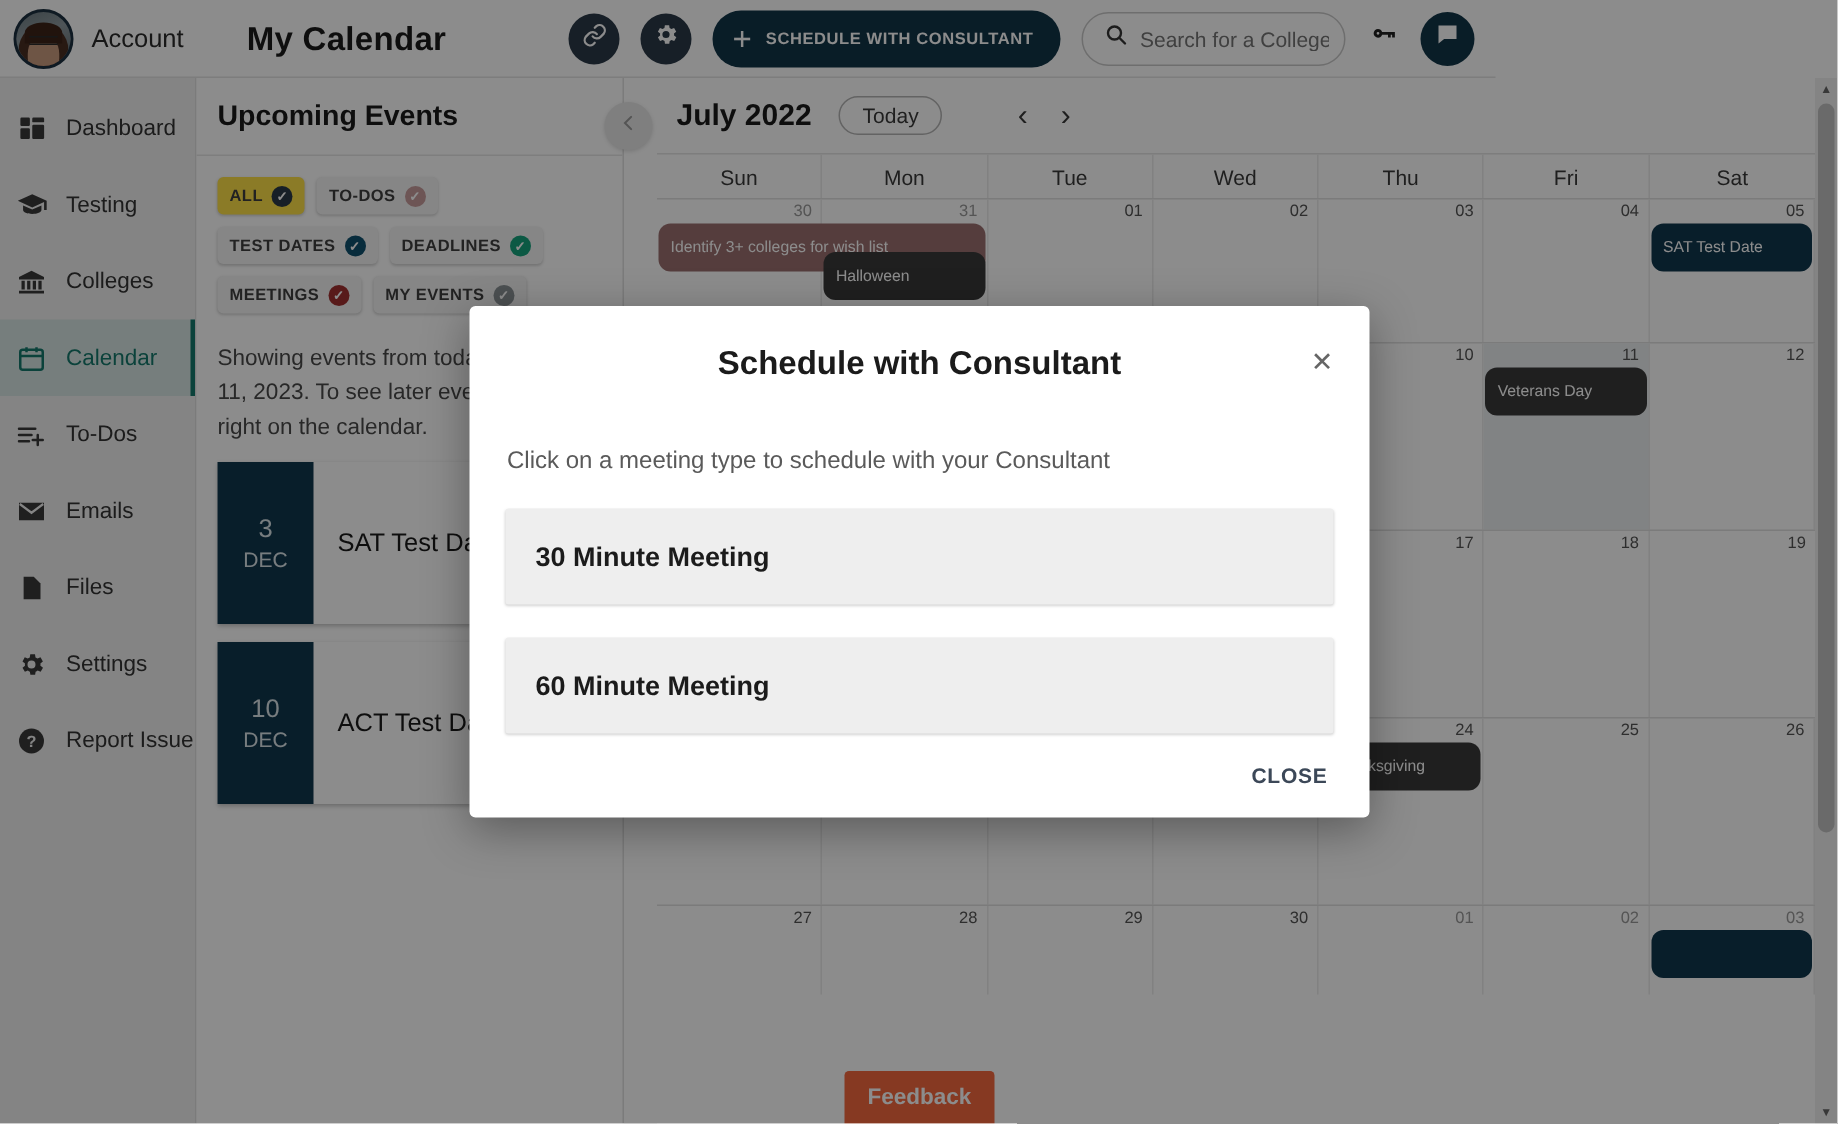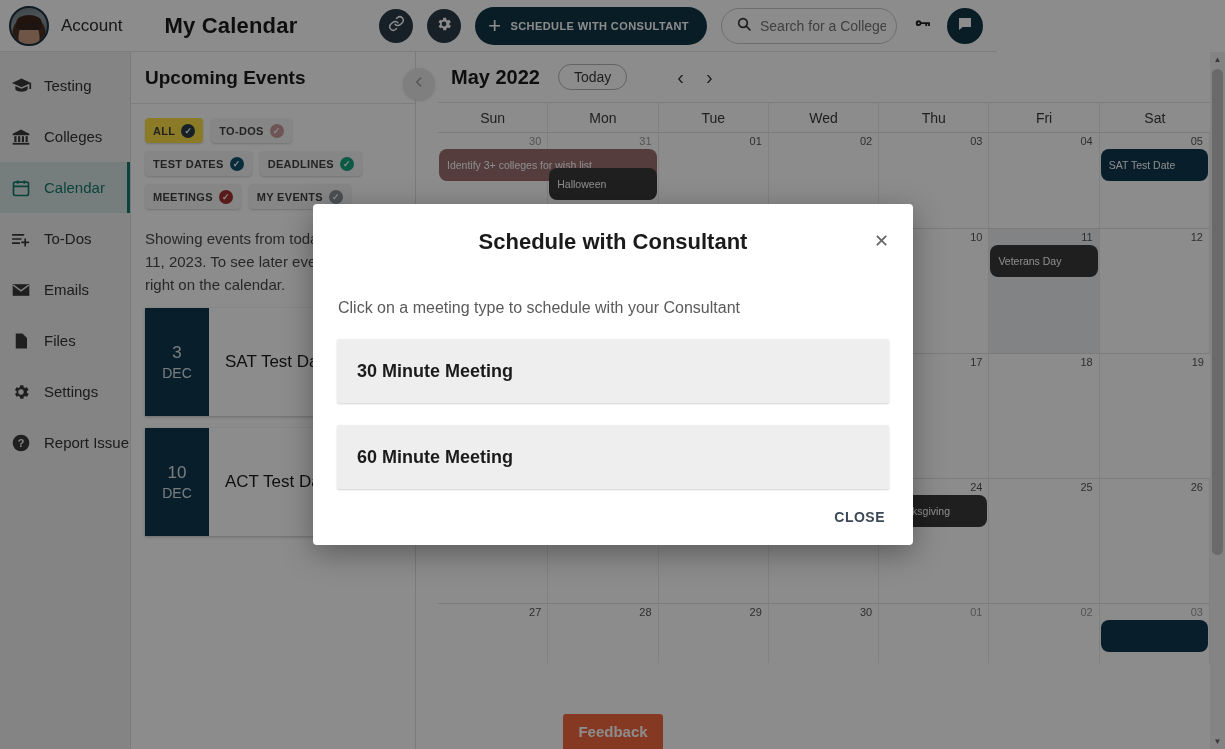--- a/index.html
+++ b/index.html
@@ -268,20 +268,31 @@
               <path d="M4 4h16v12H9l-5 4z"></path>
             </svg>
           </span>
         </div>
       </div>
     </div>
 
     <div class="sidebar">
       <div class="side-item">
         <span class="ico">
+          <svg width="19" height="19" viewBox="0 0 24 24" fill="#3a3a3a">
+            <rect x="2" y="3" width="8" height="7" rx="1"></rect>
+              <rect x="12" y="3" width="10" height="4" rx="1"></rect>
+            <rect x="12" y="9" width="10" height="12" rx="1"></rect>
+              <rect x="2" y="12" width="8" height="9" rx="1"></rect>
+          </svg>
+        </span>
+        <span>Dashboard</span>
+      </div>
+      <div class="side-item">
+        <span class="ico">
           <svg width="21" height="21" viewBox="0 0 24 24" fill="#3a3a3a">
             <path d="M12 4 1 9l11 5 9-4.1V16h2V9z"></path>
               <path d="M5 12.5V16c0 1.7 3.1 3 7 3s7-1.3 7-3v-3.5l-7 3.2z"></path>
           </svg>
         </span>
         <span>Testing</span>
       </div>
       <div class="side-item">
         <span class="ico">
           <svg width="20" height="20" viewBox="0 0 24 24" fill="#3a3a3a">
@@ -400,21 +411,21 @@
     <div class="collapse-btn">
       <span>
         <svg width="14" height="14" viewBox="0 0 24 24" fill="none" stroke="#9a9a9a" stroke-width="2.4" stroke-linecap="round">
           <path d="M15 5l-7 7 7 7"></path>
         </svg>
       </span>
     </div>
 
     <div class="calendar">
       <div class="cal-topbar">
-        <div class="cal-month">May 2022</div>
+        <div class="cal-month">July 2022</div>
         <div class="today-btn">Today</div>
         <div class="nav-arrows">
           <span>‹</span>
           <span>›</span>
         </div>
       </div>
 
       <div class="cal-dow">
         <div>Sun</div>
         <div>Mon</div>

